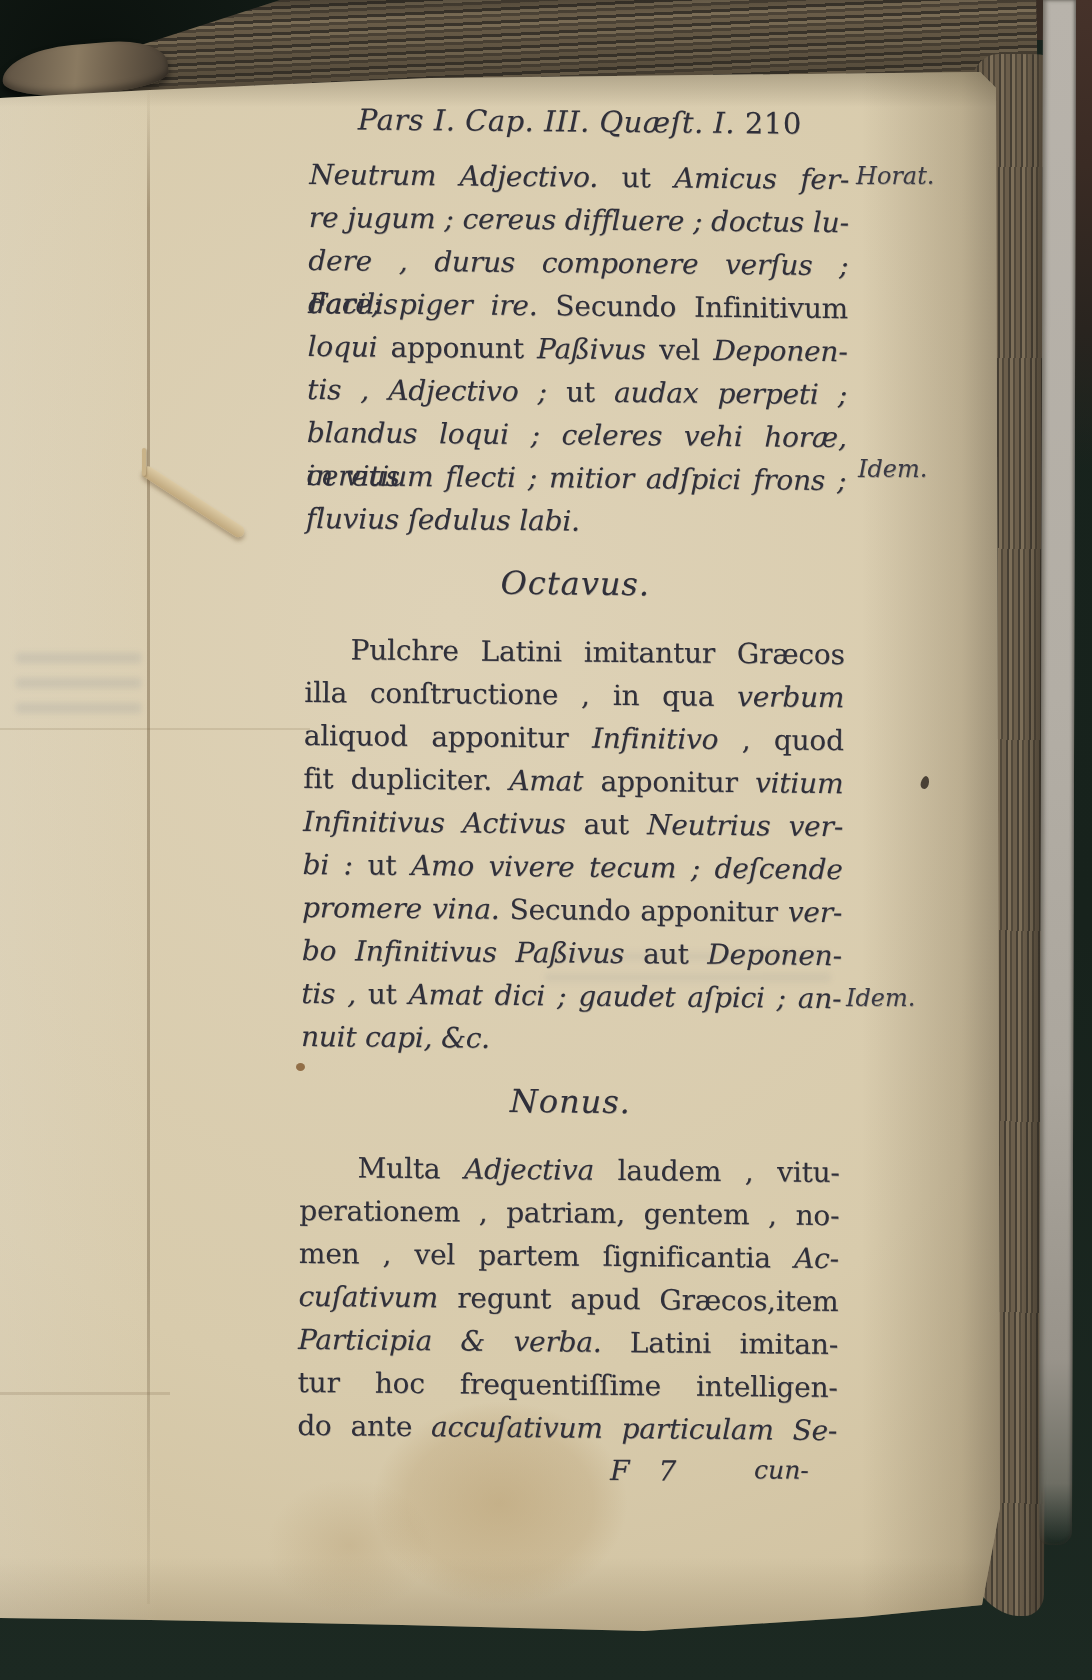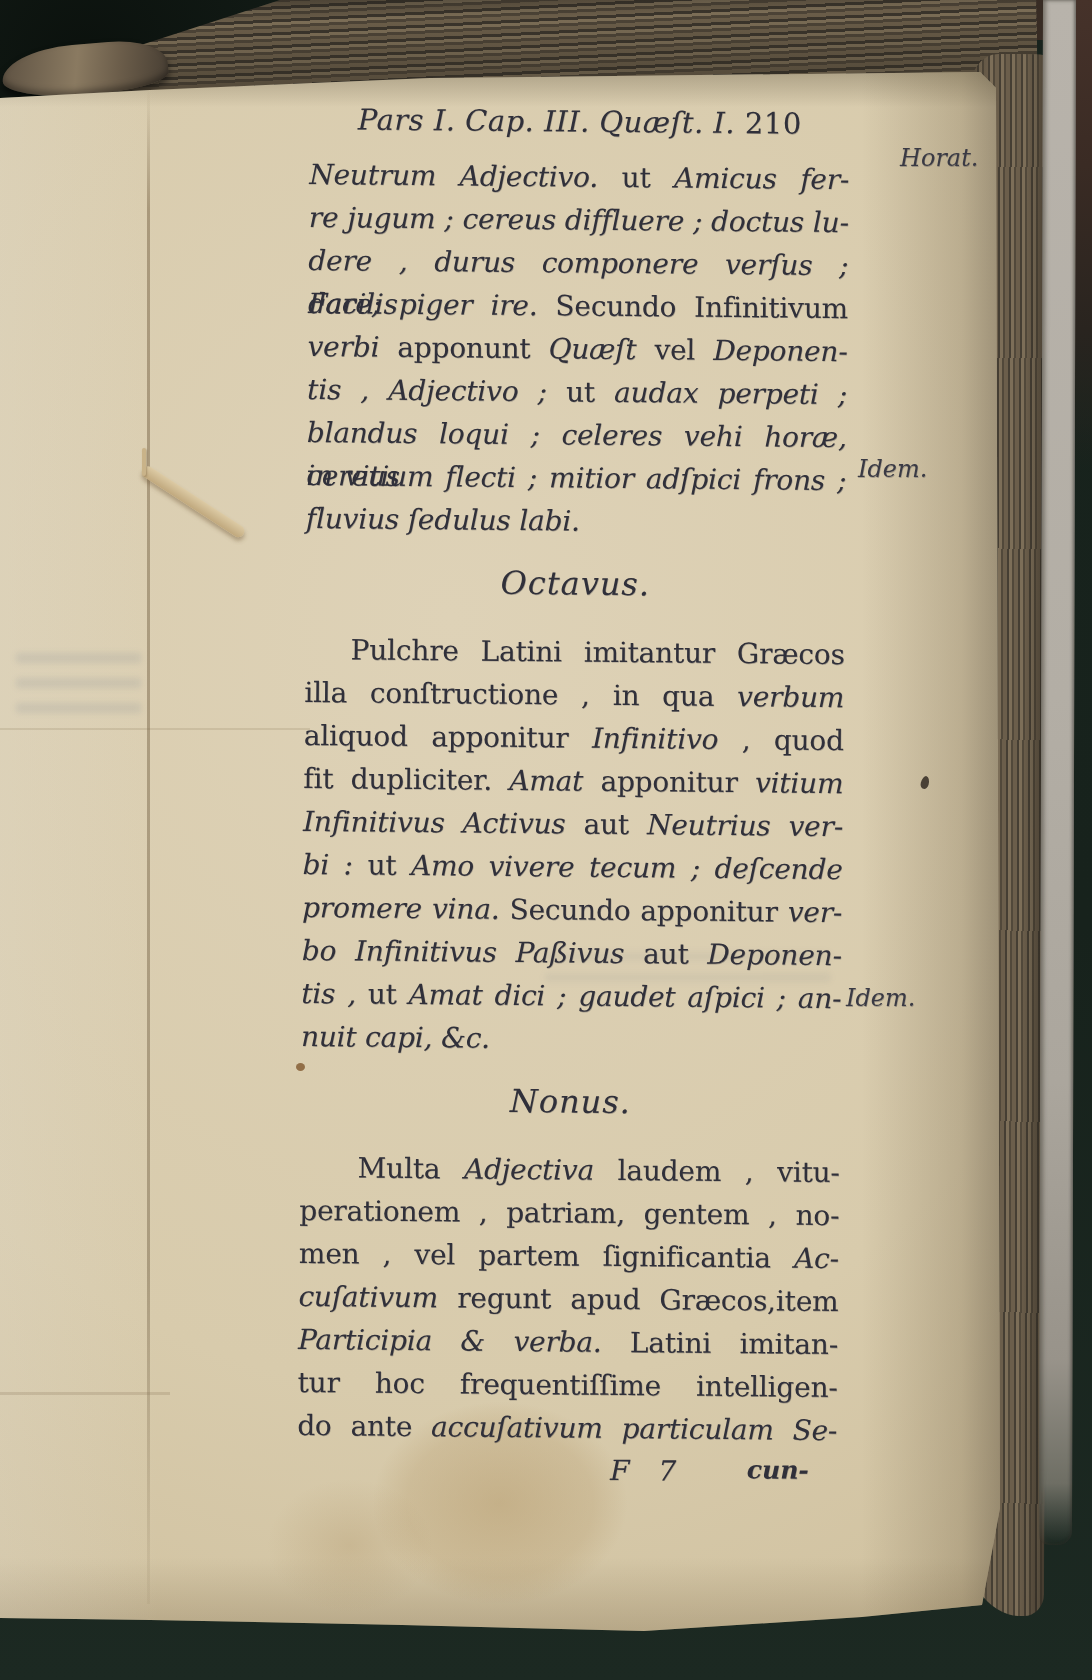--- a/index.html
+++ b/index.html
@@ -72,24 +72,24 @@
     transform:rotate(.55deg);transform-origin:left top;
     color:#30303a;text-shadow:.5px .6px 0 rgba(46,47,58,.32);}
   .pg-header{font-size:29px;height:46px;line-height:46px;text-align:center;margin-bottom:11px;letter-spacing:.5px;}
   .line{font-size:28px;height:43px;line-height:43px;text-align:justify;text-align-last:justify;letter-spacing:-.2px;}
   .line.nojust{text-align:left;text-align-last:auto;}
   .heading{font-size:32px;font-style:italic;text-align:center;height:46px;line-height:46px;margin-top:18px;margin-bottom:24px;letter-spacing:1px;}
   .it{font-style:italic;}
   .ro{font-style:normal;}
   .sig-row{position:relative;height:43px;margin-top:4px;font-size:28px;}
   .sig{position:absolute;left:58%;letter-spacing:10px;font-style:italic;}
-  .catch{position:absolute;right:28px;font-size:25px;font-style:italic;font-weight:bold;}
+  .catch{position:absolute;right:28px;font-size:25px;font-style:italic;}
   .margin-note{position:absolute;font-size:24px;font-style:italic;color:#3a3a44;
     text-shadow:.4px .5px 0 rgba(46,47,58,.3);white-space:nowrap;}
-  .mn-1{left:856px;top:144px;margin-left:44px;}
+  .mn-1{left:856px;top:162px;}
   .mn-2{left:858px;top:455px;}
   .mn-3{left:846px;top:984px;}
 </style>
 </head>
 <body>
 
 <div class="maroon-top"></div>
 <div class="maroon-corner"></div>
 <div class="top-edge-band"></div>
 <div class="binding-curl"></div>
@@ -110,21 +110,21 @@
   <div class="speck-1"></div>
   <div class="speck-2"></div>
 </div>
 
 <div class="text-flow">
     <div class="pg-header"><span class="it">Pars I. Cap. III. Quæſt. I.</span><span class="ro"> 210</span></div>
     <div class="line"><span class="it">Neutrum Adjectivo. </span><span class="ro">ut </span><span class="it">Amicus fer-</span></div>
     <div class="line"><span class="it">re jugum ; cereus diffluere ; doctus lu-</span></div>
     <div class="line"><span class="it">dere , durus componere verſus ; Facilis</span></div>
     <div class="line"><span class="it">dare; piger ire. </span><span class="ro">Secundo Infinitivum</span></div>
-    <div class="line"><span class="it">verbi </span><span class="ro">apponunt </span><span class="it">Quæſt </span><span class="ro">vel </span><span class="it">Deponen-</span></div>
+    <div class="line"><span class="it">loqui </span><span class="ro">apponunt </span><span class="it">Paßivus </span><span class="ro">vel </span><span class="it">Deponen-</span></div>
     <div class="line"><span class="it">tis , Adjectivo ; </span><span class="ro">ut </span><span class="it">audax perpeti ;</span></div>
     <div class="line"><span class="it">blandus loqui ; celeres vehi horæ, cereus</span></div>
     <div class="line"><span class="it">in vitium flecti ; mitior adſpici frons ;</span></div>
     <div class="line nojust"><span class="it">fluvius ſedulus labi.</span></div>
     <div class="heading">Octavus.</div>
     <div class="line" style="text-indent: 46px;"><span class="ro">Pulchre Latini imitantur Græcos</span></div>
     <div class="line"><span class="ro">illa conſtructione , in qua </span><span class="it">verbum</span></div>
     <div class="line"><span class="ro">aliquod apponitur </span><span class="it">Infinitivo </span><span class="ro">, quod</span></div>
     <div class="line"><span class="ro">fit dupliciter. </span><span class="it">Amat </span><span class="ro">apponitur </span><span class="it">vitium</span></div>
     <div class="line"><span class="it">Infinitivus Activus </span><span class="ro">aut </span><span class="it">Neutrius ver-</span></div>

